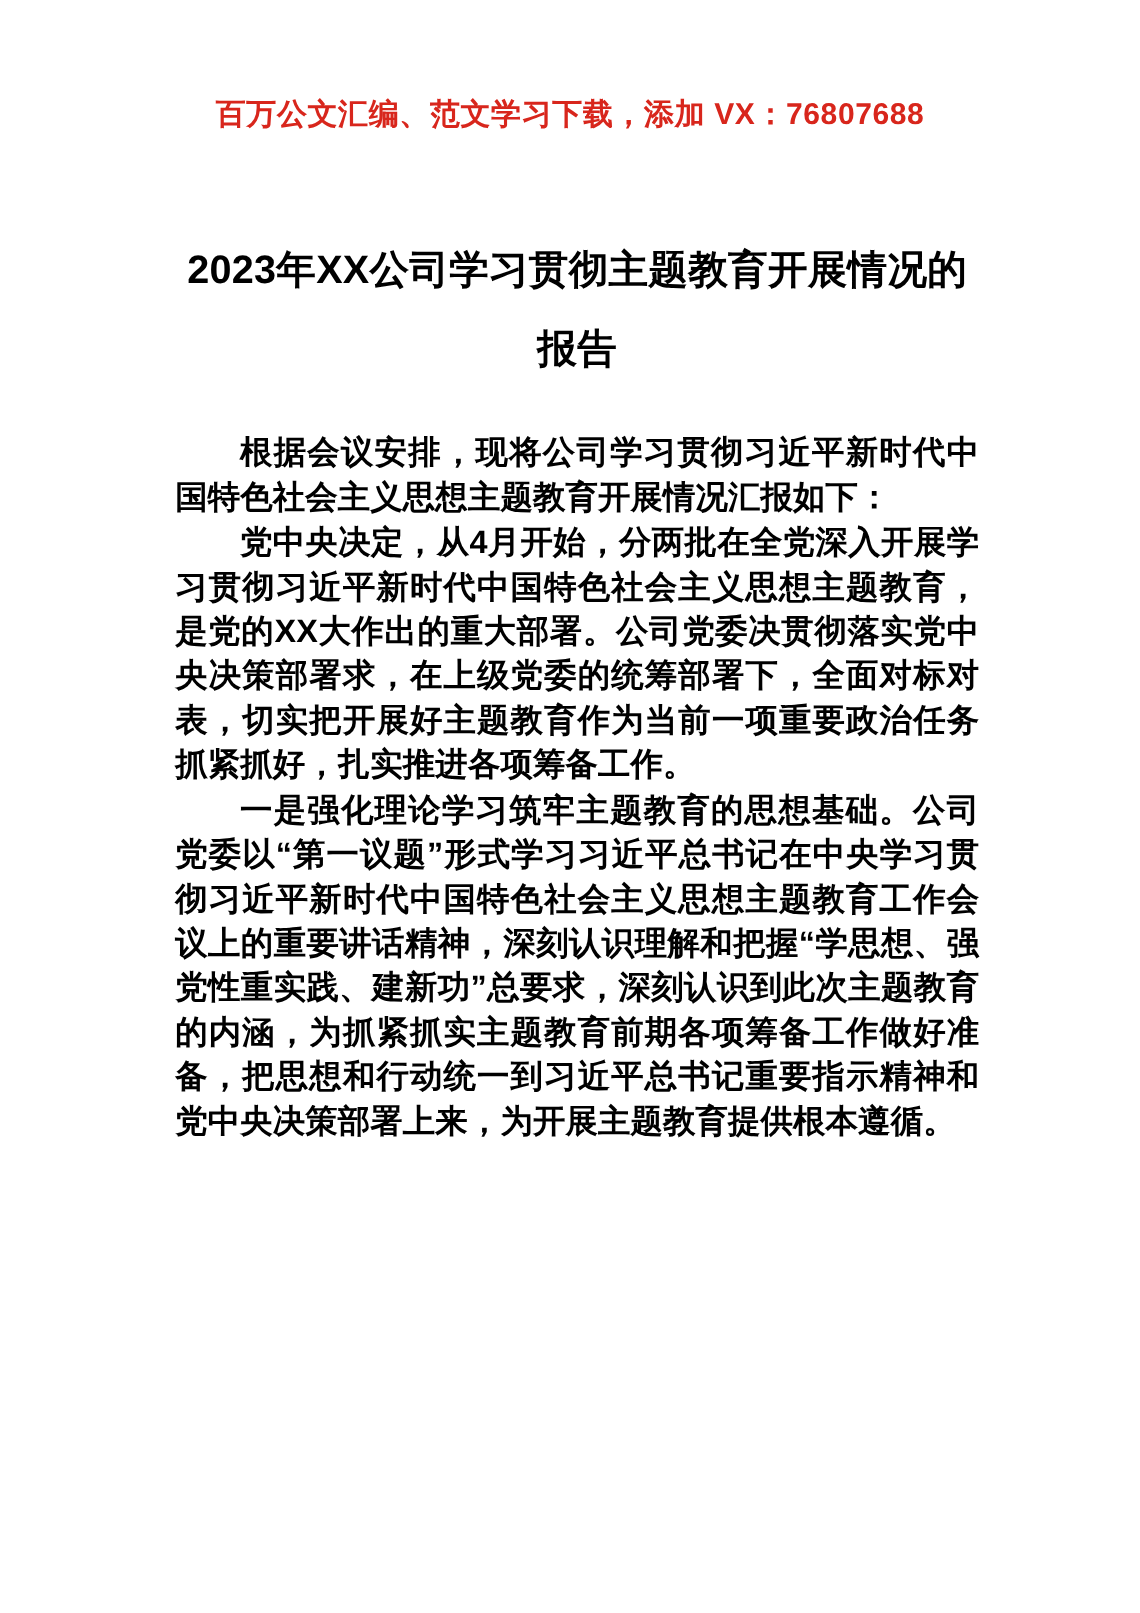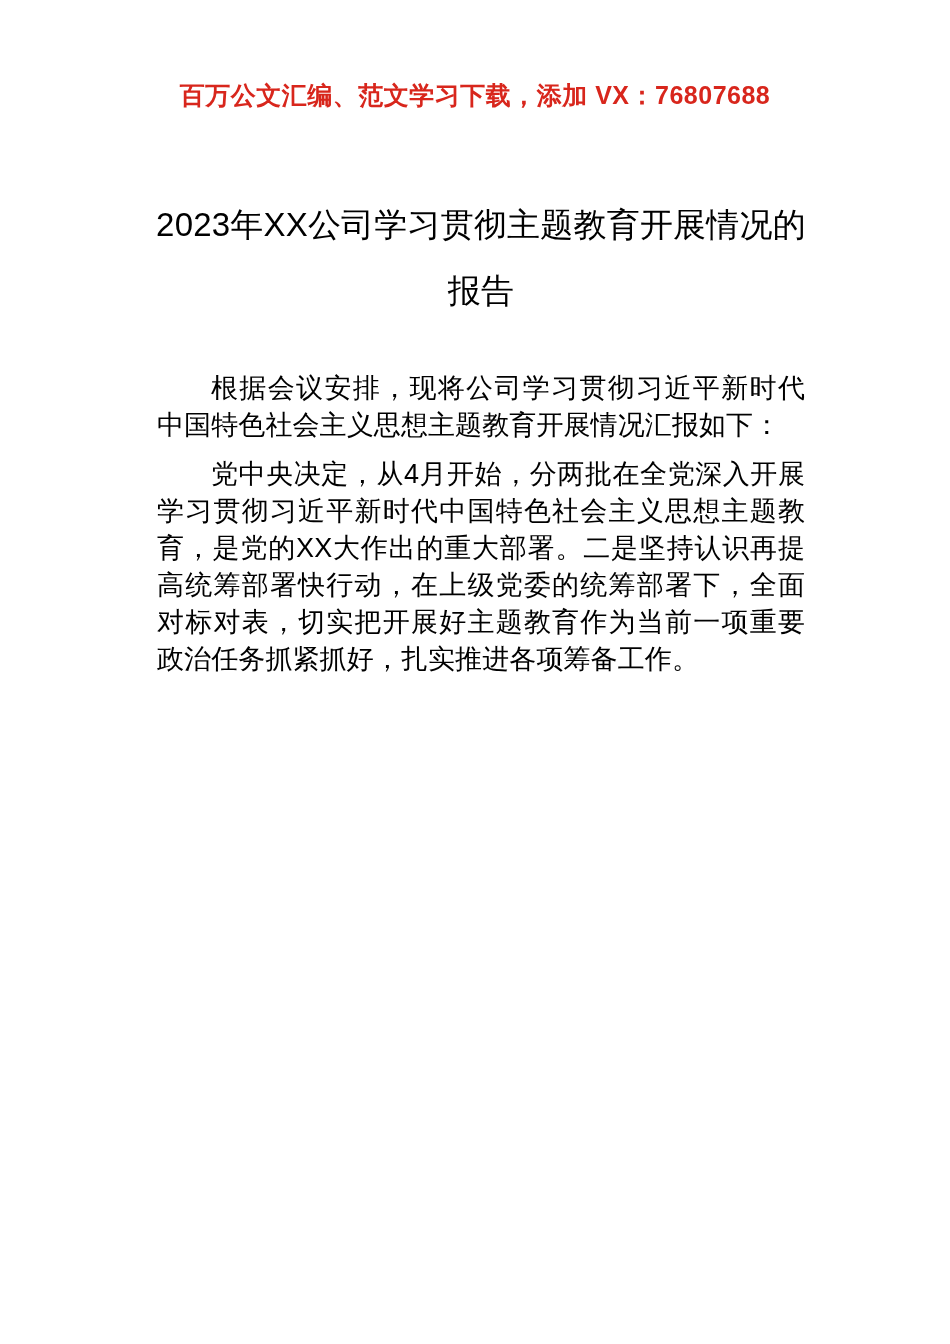--- a/index.html
+++ b/index.html
@@ -35,49 +35,51 @@
   
   .doc-title {
     position: absolute;
     top: 170px;
     left: 145px;
     width: 672px;
     text-align: center;
     font-size: 33px;
     line-height: 66px;
     color: #000000;
-    font-weight: 400;
+    font-weight: 700;
     letter-spacing: 0.2px;
   }
 
   
   .doc-body {
     position: absolute;
     top: 358px;
     left: 145px;
     width: 672px;
     color: #000000;
     font-size: 27px;
     line-height: 37px;
     letter-spacing: 0.1px;
     text-align: justify;
     text-justify: inter-ideograph;
   }
   .doc-body p {
-    margin: 12px;
+    margin: 1px;
     text-indent: 2em;
+    font-weight: bold;
   }
 </style>
 </head>
 <body>
 
 <div class="page">
 
   <div class="promo-banner">百万公文汇编、范文学习下载，添加 VX：76807688</div>
 
   <h1 class="doc-title">2023年XX公司学习贯彻主题教育开展情况的报告</h1>
 
   <div class="doc-body">
     <p>根据会议安排，现将公司学习贯彻习近平新时代中国特色社会主义思想主题教育开展情况汇报如下：</p>
-    <p>党中央决定，从4月开始，分两批在全党深入开展学习贯彻习近平新时代中国特色社会主义思想主题教育，是党的XX大作出的重大部署。二是坚持认识再提高统筹部署快行动，在上级党委的统筹部署下，全面对标对表，切实把开展好主题教育作为当前一项重要政治任务抓紧抓好，扎实推进各项筹备工作。</p>
+    <p>党中央决定，从4月开始，分两批在全党深入开展学习贯彻习近平新时代中国特色社会主义思想主题教育，是党的XX大作出的重大部署。公司党委决贯彻落实党中央决策部署求，在上级党委的统筹部署下，全面对标对表，切实把开展好主题教育作为当前一项重要政治任务抓紧抓好，扎实推进各项筹备工作。</p>
+    <p>一是强化理论学习筑牢主题教育的思想基础。公司党委以“第一议题”形式学习习近平总书记在中央学习贯彻习近平新时代中国特色社会主义思想主题教育工作会议上的重要讲话精神，深刻认识理解和把握“学思想、强党性重实践、建新功”总要求，深刻认识到此次主题教育的内涵，为抓紧抓实主题教育前期各项筹备工作做好准备，把思想和行动统一到习近平总书记重要指示精神和党中央决策部署上来，为开展主题教育提供根本遵循。</p>
   </div>
 
 </div>
 
 </body></html>

